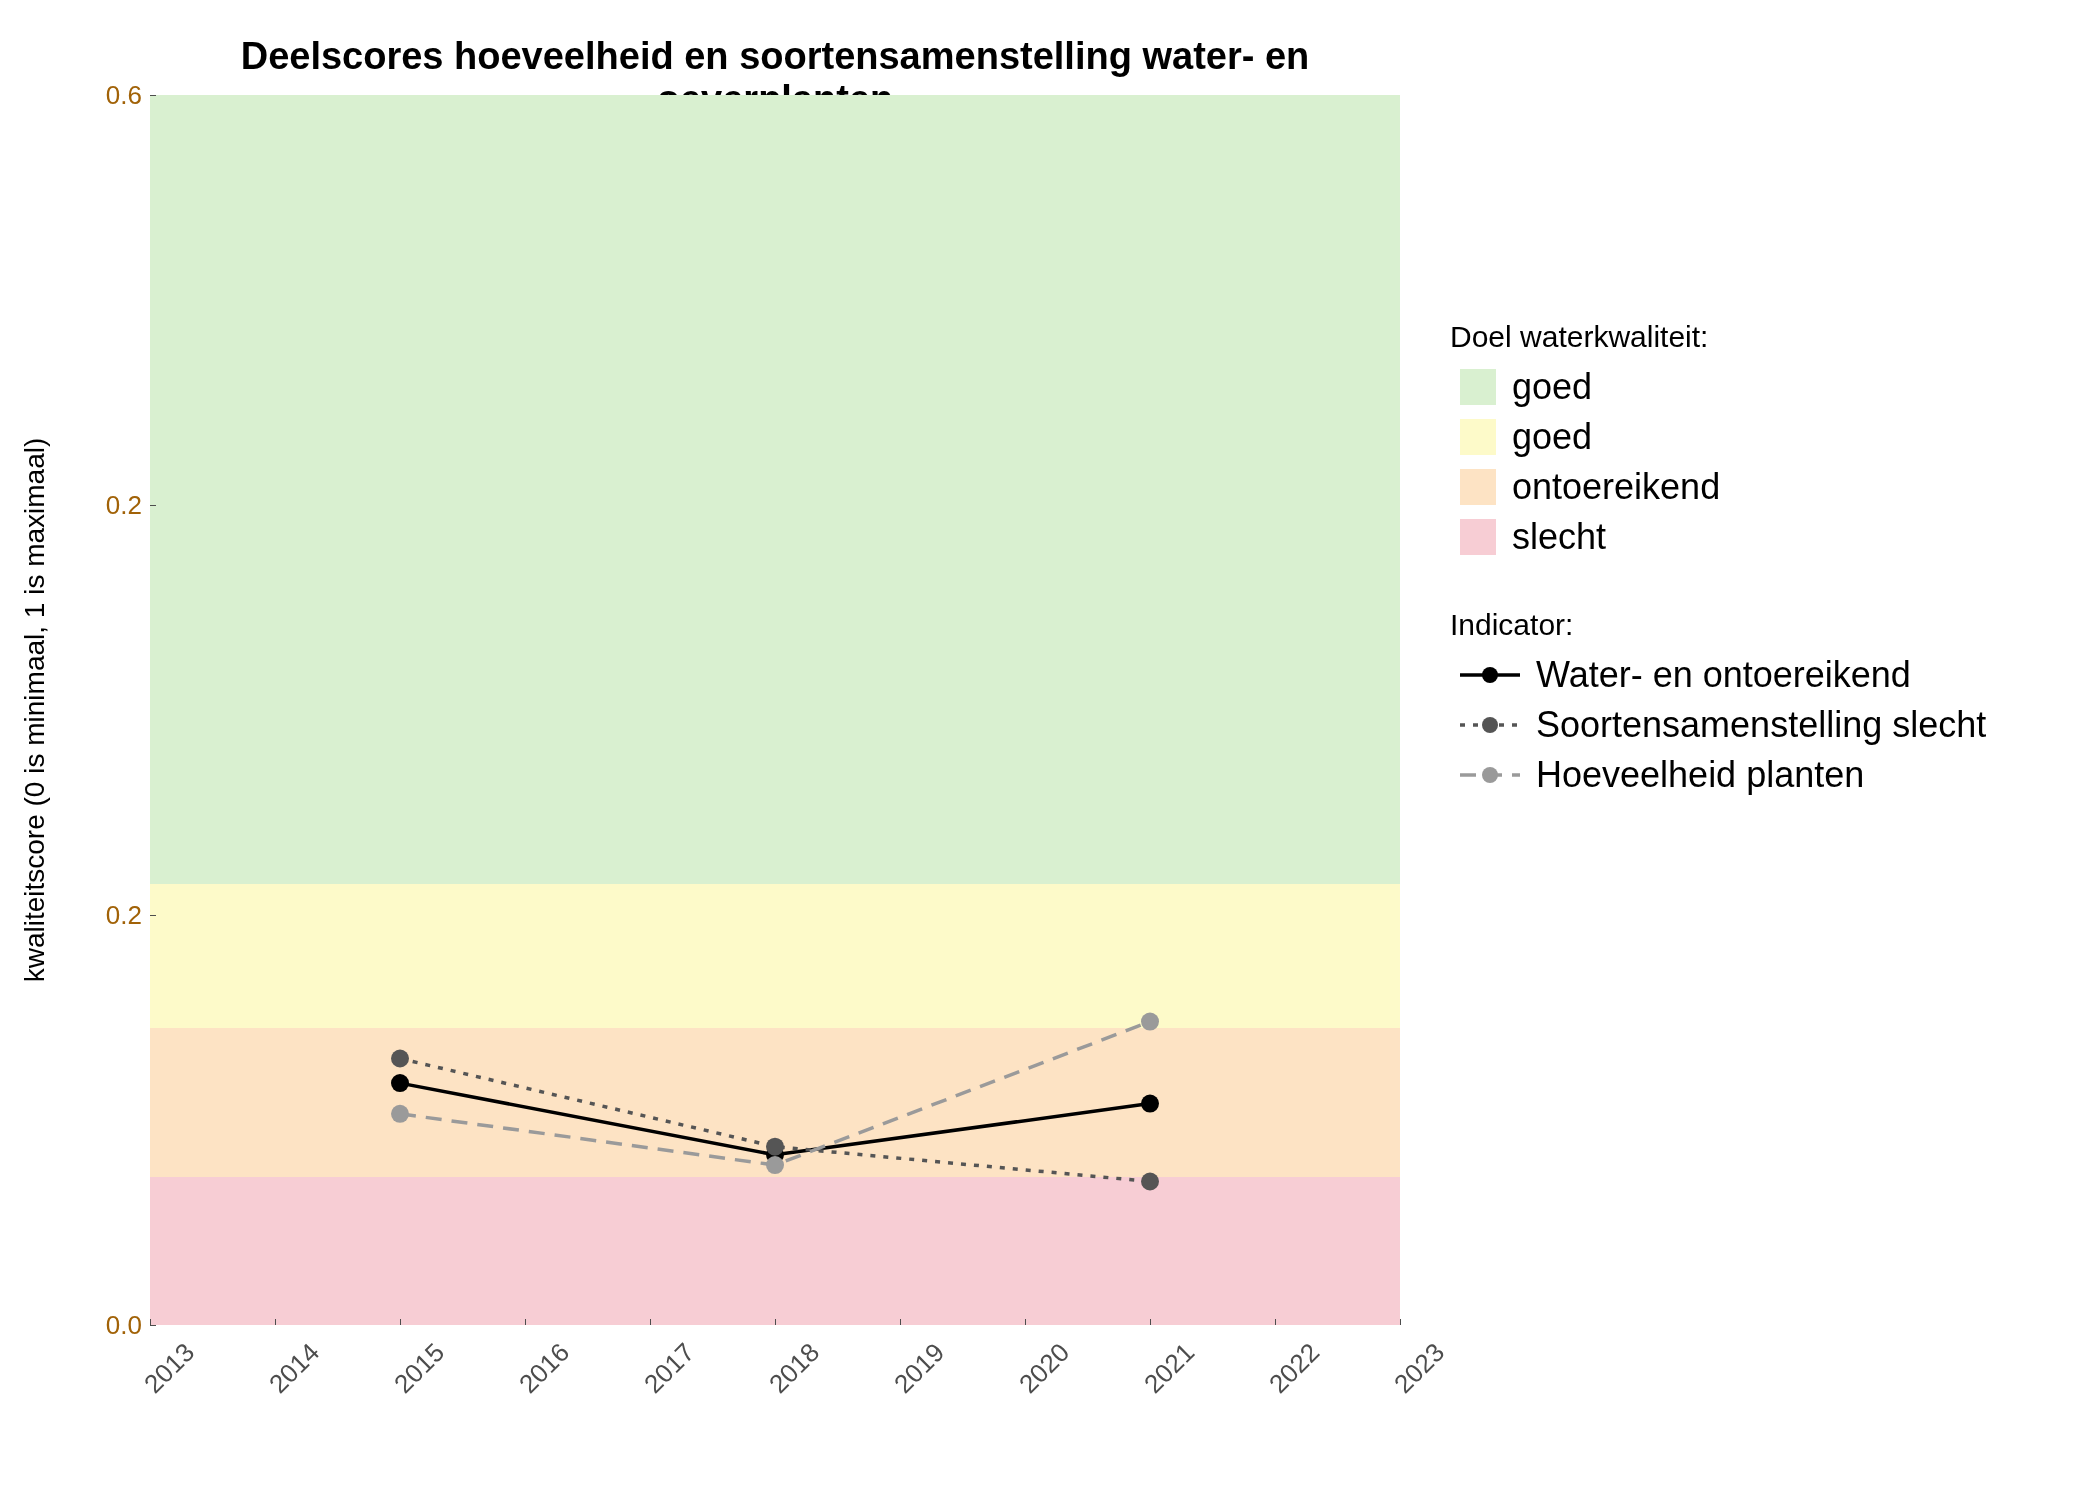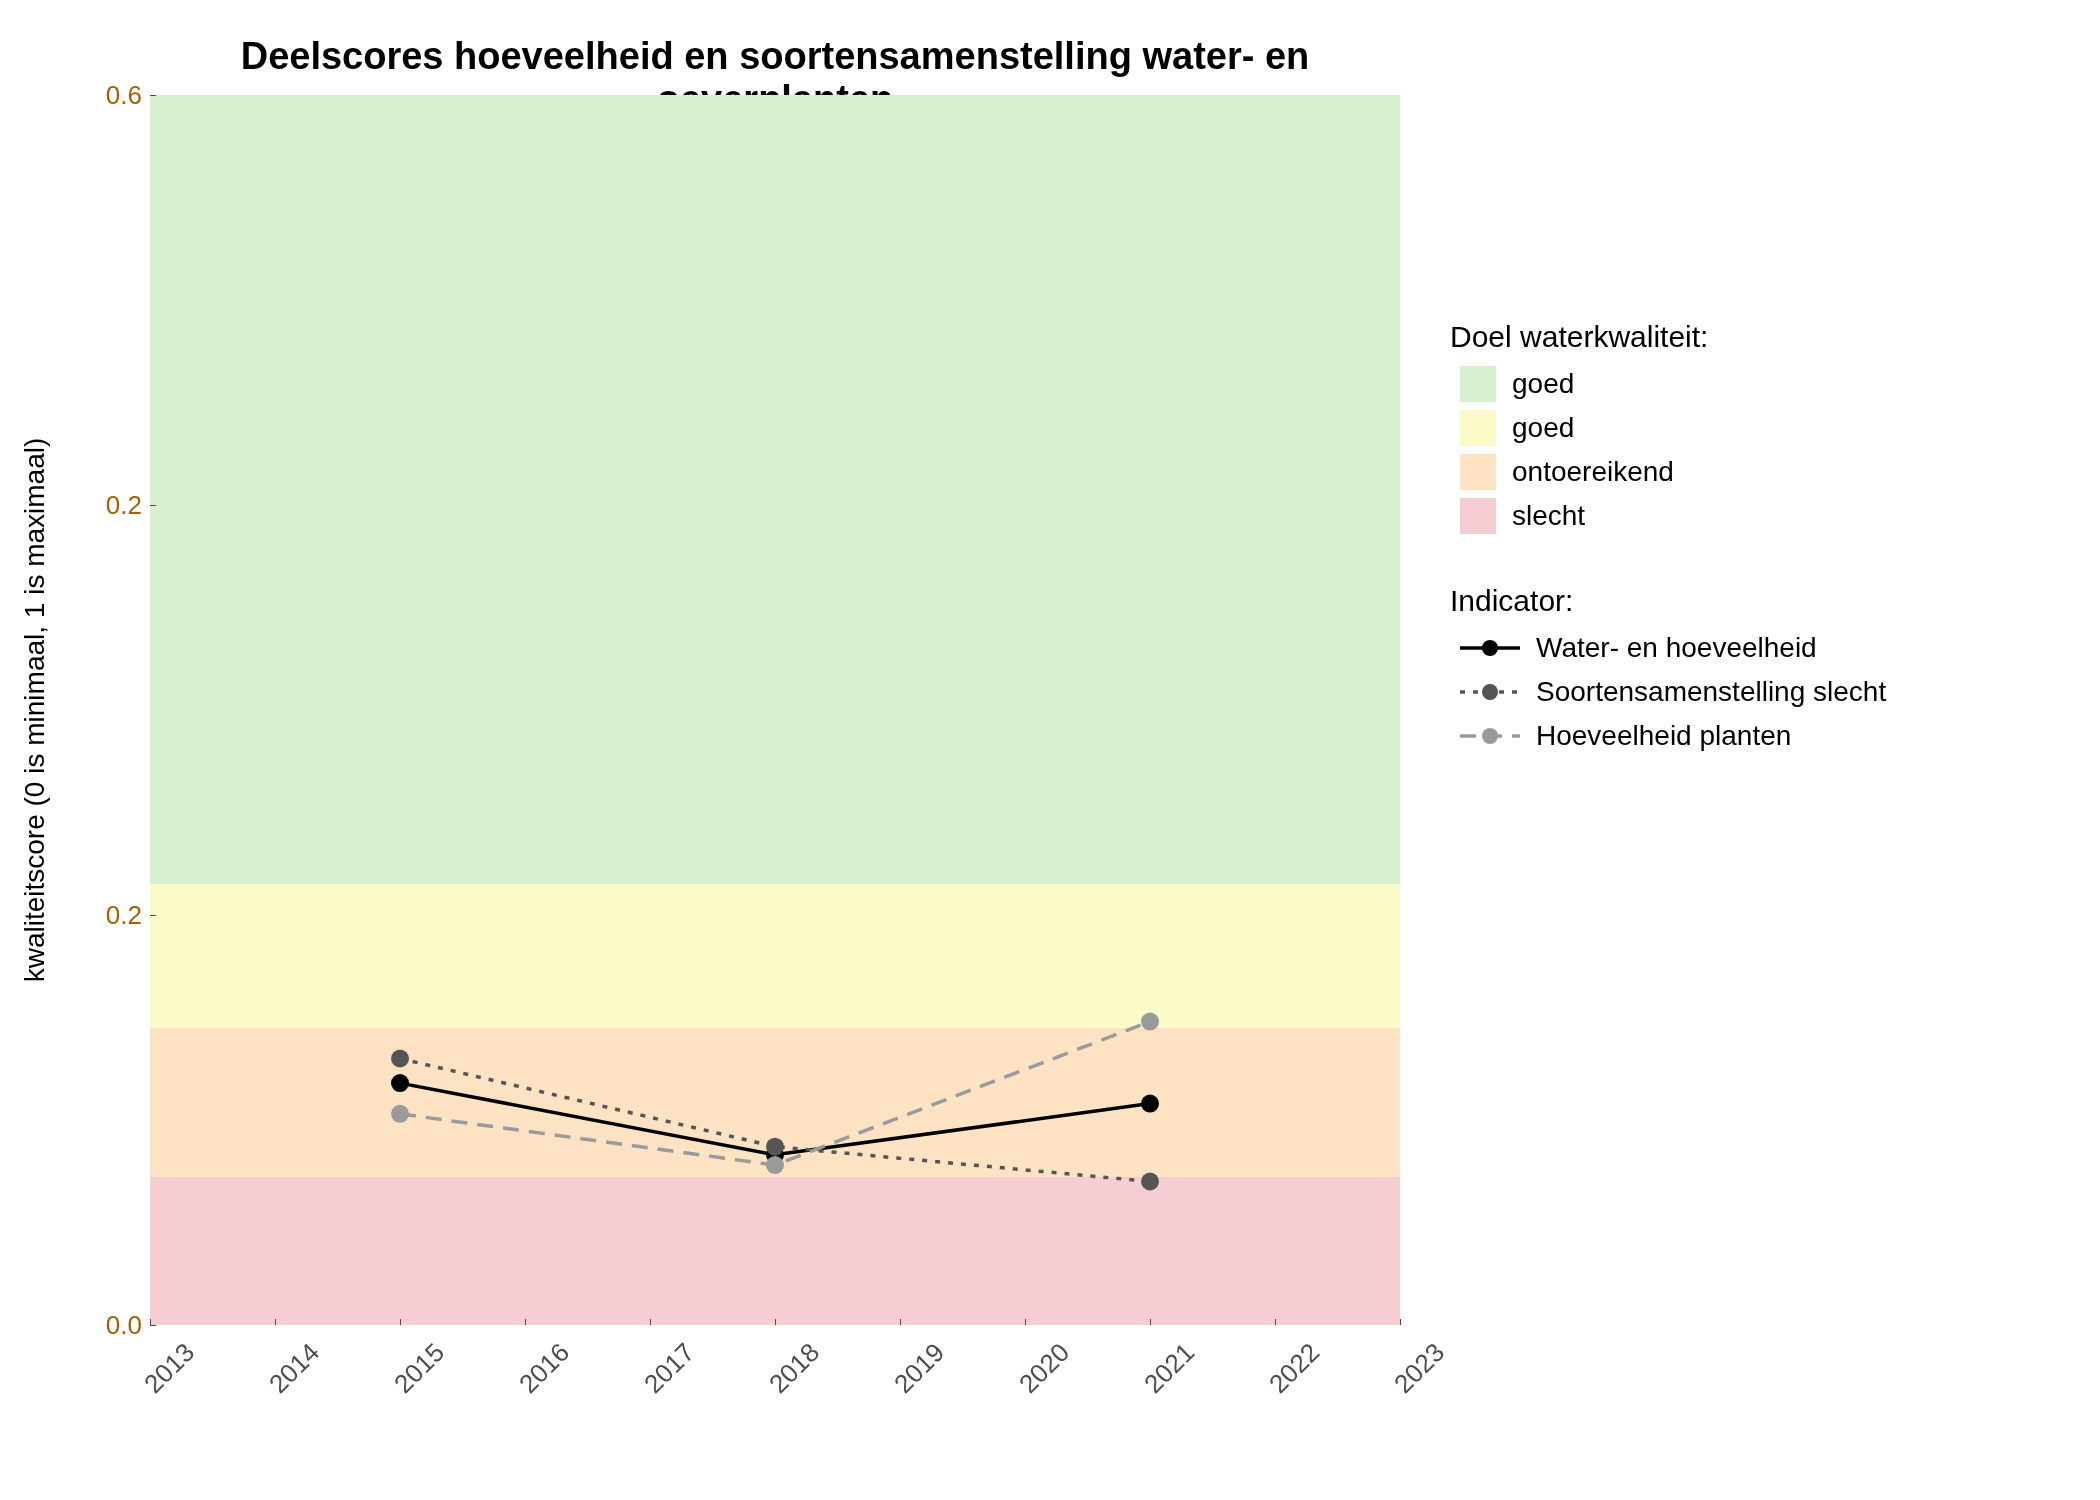--- a/index.html
+++ b/index.html
@@ -111,21 +111,21 @@
   }
   .legend-title {
     font-size: 30px;
     margin-bottom: 12px;
     color: #000;
   }
   .legend-item {
     display: flex;
     align-items: center;
     margin-bottom: 8px;
-    font-size: 28px;
+    font-size: 36px;
     color: #000;
     padding-left: 10px;
   }
   .legend-swatch {
     width: 36px;
     height: 36px;
     margin-right: 16px;
   }
   .legend-line-swatch {
     width: 60px;
@@ -224,21 +224,21 @@
         </div>
     </div>
     <div class="legend-section">
       <div class="legend-title">Indicator:</div>
       <div id="legend-line-items">
           <div class="legend-item">
             <div class="legend-line-swatch"><svg width="60" height="36">
                 <line x1="0" y1="18" x2="60" y2="18" stroke="#000000" stroke-width="3.5"></line>
                 <circle cx="30" cy="18" r="8" fill="#000000"></circle>
               </svg></div>
-            <span>Water- en hoeveelheid</span>
+            <span>Water- en ontoereikend</span>
           </div>
           <div class="legend-item">
             <div class="legend-line-swatch"><svg width="60" height="36">
                 <line x1="0" y1="18" x2="60" y2="18" stroke="#555555" stroke-width="3.5" stroke-dasharray="5,8"></line>
                 <circle cx="30" cy="18" r="8" fill="#555555"></circle>
               </svg></div>
             <span>Soortensamenstelling slecht</span>
           </div>
           <div class="legend-item">
             <div class="legend-line-swatch"><svg width="60" height="36">

